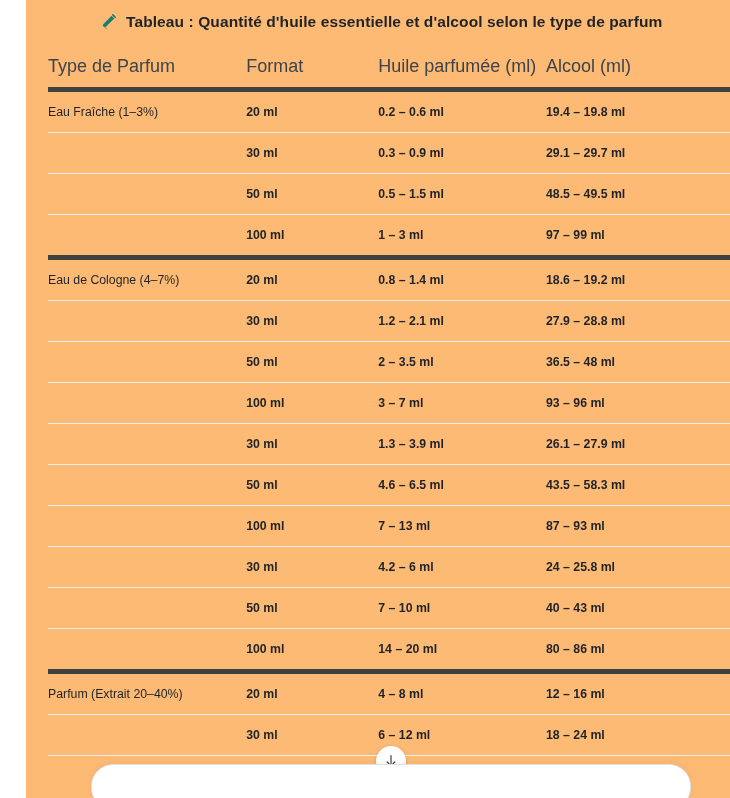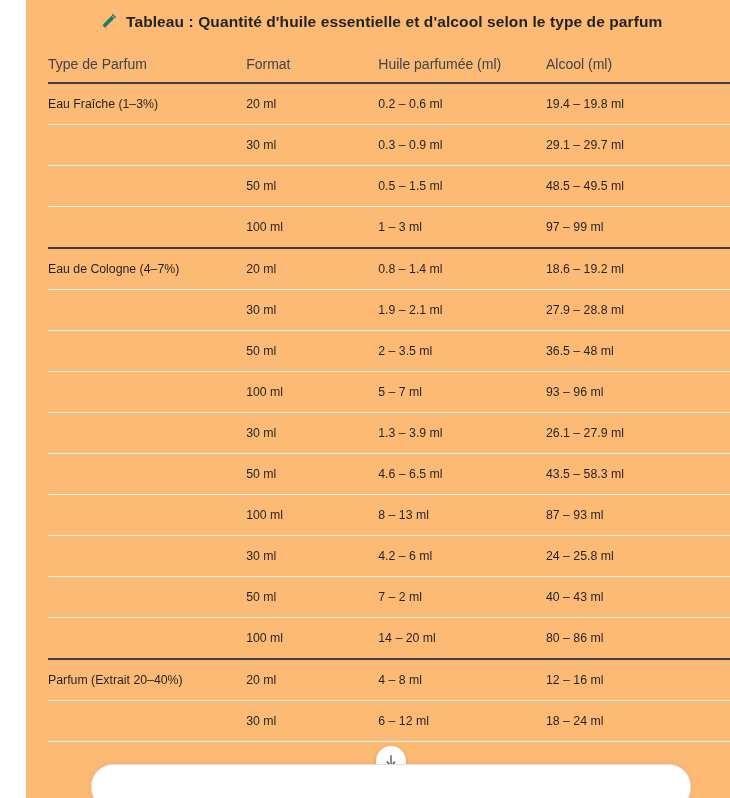--- a/index.html
+++ b/index.html
@@ -41,45 +41,45 @@
     letter-spacing: 0.1px;
     line-height: 1.3;
   }
   table.data-table {
     width: 100%;
     border-collapse: collapse;
     table-layout: fixed;
   }
   table.data-table th {
     text-align: left;
-    font-size: 14px;
+    font-size: 18px;
     font-weight: 400;
     color: #3d444d;
     padding: 10px 6px 10px 0;
     border-bottom: 1px solid #e3e5e8;
     vertical-align: bottom;
   }
   table.data-table td {
     font-size: 12.3px;
     color: #1f2328;
     padding: 13px 6px 13px 0;
     border-bottom: 1px solid #eceef0;
     vertical-align: middle;
     white-space: nowrap;
   }
   table.data-table tr.group-start td {
-    border-top: 2px solid #404040;
+    border-top: 5px solid #404040;
   }
   col.c0 { width: 195px; }
   col.c1 { width: 130px; }
   col.c2 { width: 165px; }
   col.c3 { width: 185px; }
   .th-pad0 { padding-left: 0px; }
   .cell-type { color: #1f2328; }
-  .cell-muted { color: #1f2328; }
+  .cell-muted { color: #1f2328; font-weight: bold; }
   .scroll-indicator {
     position: absolute;
     left: 50%;
     transform: translateX(-50%);
     top: 746px;
     width: 30px;
     height: 30px;
     border-radius: 50%;
     background: #ffffff;
     display: flex;
@@ -161,63 +161,63 @@
           </tr>
           <tr class="group-start">
             <td class="cell-type">Eau de Cologne (4–7%)</td>
             <td class="cell-muted">20 ml</td>
             <td class="cell-muted">0.8 – 1.4 ml</td>
             <td class="cell-muted">18.6 – 19.2 ml</td>
           </tr>
           <tr>
             <td class="cell-type"></td>
             <td class="cell-muted">30 ml</td>
-            <td class="cell-muted">1.9 – 2.1 ml</td>
+            <td class="cell-muted">1.2 – 2.1 ml</td>
             <td class="cell-muted">27.9 – 28.8 ml</td>
           </tr>
           <tr>
             <td class="cell-type"></td>
             <td class="cell-muted">50 ml</td>
             <td class="cell-muted">2 – 3.5 ml</td>
             <td class="cell-muted">36.5 – 48 ml</td>
           </tr>
           <tr>
             <td class="cell-type"></td>
             <td class="cell-muted">100 ml</td>
-            <td class="cell-muted">5 – 7 ml</td>
+            <td class="cell-muted">3 – 7 ml</td>
             <td class="cell-muted">93 – 96 ml</td>
           </tr>
           <tr>
             <td class="cell-type"></td>
             <td class="cell-muted">30 ml</td>
             <td class="cell-muted">1.3 – 3.9 ml</td>
             <td class="cell-muted">26.1 – 27.9 ml</td>
           </tr>
           <tr>
             <td class="cell-type"></td>
             <td class="cell-muted">50 ml</td>
             <td class="cell-muted">4.6 – 6.5 ml</td>
             <td class="cell-muted">43.5 – 58.3 ml</td>
           </tr>
           <tr>
             <td class="cell-type"></td>
             <td class="cell-muted">100 ml</td>
-            <td class="cell-muted">8 – 13 ml</td>
+            <td class="cell-muted">7 – 13 ml</td>
             <td class="cell-muted">87 – 93 ml</td>
           </tr>
           <tr>
             <td class="cell-type"></td>
             <td class="cell-muted">30 ml</td>
             <td class="cell-muted">4.2 – 6 ml</td>
             <td class="cell-muted">24 – 25.8 ml</td>
           </tr>
           <tr>
             <td class="cell-type"></td>
             <td class="cell-muted">50 ml</td>
-            <td class="cell-muted">7 – 2 ml</td>
+            <td class="cell-muted">7 – 10 ml</td>
             <td class="cell-muted">40 – 43 ml</td>
           </tr>
           <tr>
             <td class="cell-type"></td>
             <td class="cell-muted">100 ml</td>
             <td class="cell-muted">14 – 20 ml</td>
             <td class="cell-muted">80 – 86 ml</td>
           </tr>
           <tr class="group-start">
             <td class="cell-type">Parfum (Extrait 20–40%)</td>

